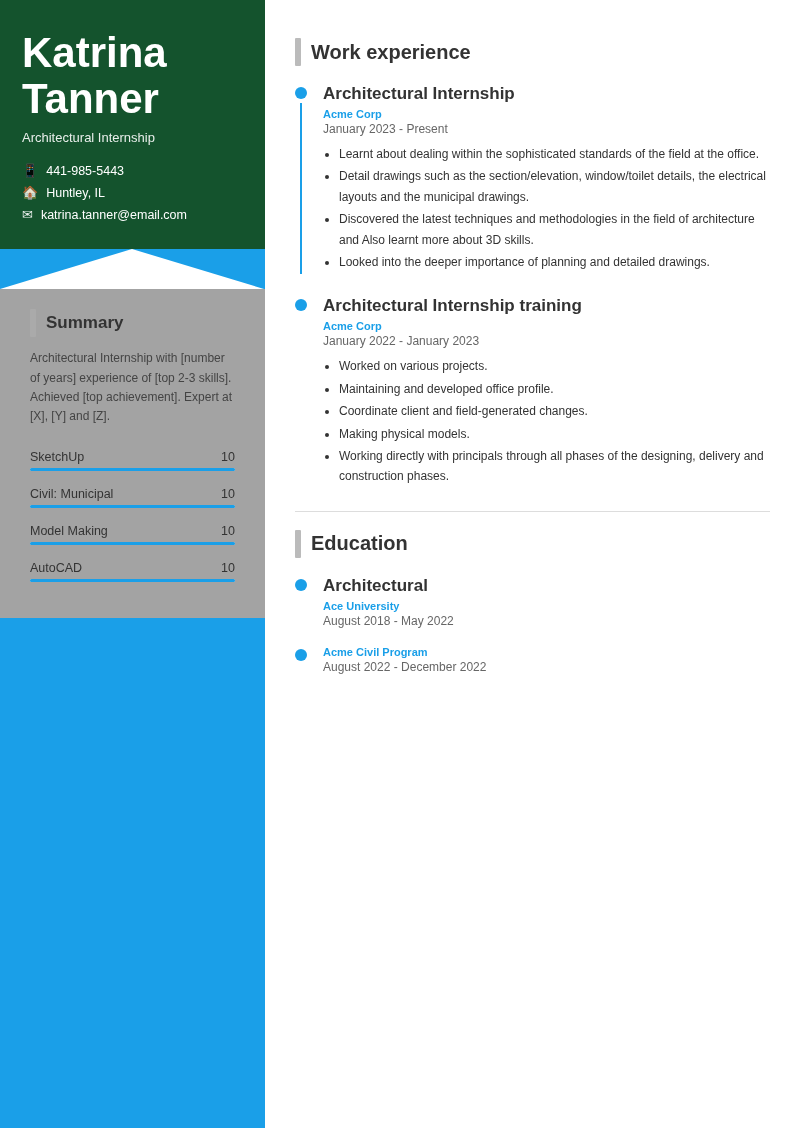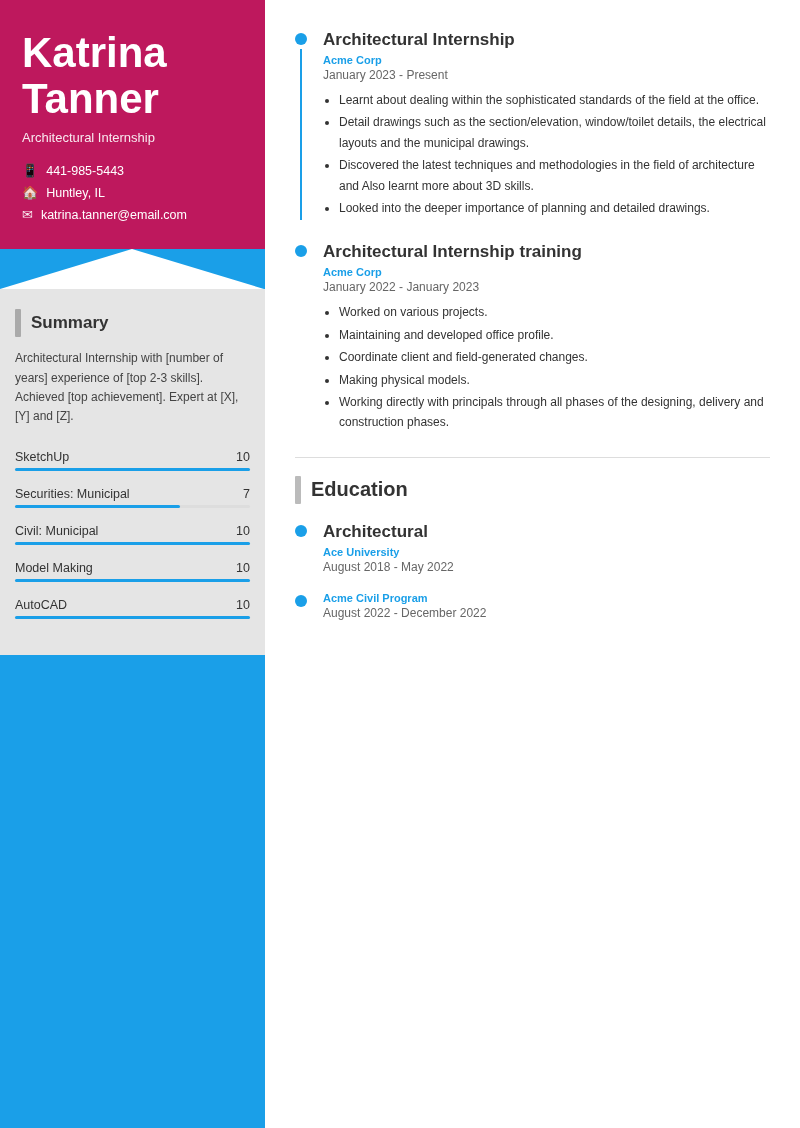--- a/index.html
+++ b/index.html
@@ -20,21 +20,21 @@
     }
     
     .sidebar {
       width: 265px;
       min-height: 1128px;
       background: #1a9fe8;
       position: relative;
       flex-shrink: 0;
     }
     .sidebar-header {
-      background: #be185d;
+      background: #14532d;
       padding: 30px 22px 20px 22px;
     }
     .sidebar-name {
       font-size: 42px;
       font-weight: bold;
       color: #fff;
       line-height: 1.1;
       margin-bottom: 8px;
     }
     .sidebar-title {
@@ -61,22 +61,22 @@
     
     .sidebar-chevron {
       width: 0;
       height: 0;
       border-left: 132.5px solid #1a9fe8;
       border-right: 132.5px solid #1a9fe8;
       border-bottom: 40px solid #fff;
       margin-top: 0;
     }
     .sidebar-lower {
-      background: #e5e5e5;
-      padding: 20px 15px;
+      background: #a3a3a3;
+      padding: 20px 30px;
     }
     .section-label {
       display: flex;
       align-items: center;
       margin-bottom: 12px;
       gap: 10px;
     }
     .section-label-bar {
       width: 6px;
       height: 28px;
@@ -279,29 +279,20 @@
     <div class="skill-header">
       <span>SketchUp</span>
       <span>10</span>
     </div>
     <div class="skill-bar-bg">
       <div class="skill-bar-fill" style="width:100%"></div>
     </div>
   </div>
           <div class="skill-item">
     <div class="skill-header">
-      <span>Securities: Municipal</span>
-      <span>7</span>
-    </div>
-    <div class="skill-bar-bg">
-      <div class="skill-bar-fill" style="width:70%"></div>
-    </div>
-  </div>
-          <div class="skill-item">
-    <div class="skill-header">
       <span>Civil: Municipal</span>
       <span>10</span>
     </div>
     <div class="skill-bar-bg">
       <div class="skill-bar-fill" style="width:100%"></div>
     </div>
   </div>
           <div class="skill-item">
     <div class="skill-header">
       <span>Model Making</span>
@@ -319,20 +310,24 @@
     <div class="skill-bar-bg">
       <div class="skill-bar-fill" style="width:100%"></div>
     </div>
   </div>
         </div>
     </div>
   </div>
 
   <div class="main-content">
 
+    <div class="main-section-title">
+      <div class="main-section-bar"></div>
+      <div class="main-section-text">Work experience</div>
+    </div>
 
     <div id="jobs-list">
         <div class="job-entry">
     <div class="job-dot-col">
       <div class="job-dot"></div>
       <div class="job-line"></div>
     </div>
     <div class="job-body">
       <div class="job-title">Architectural Internship</div>
       <div class="job-company">Acme Corp</div>

